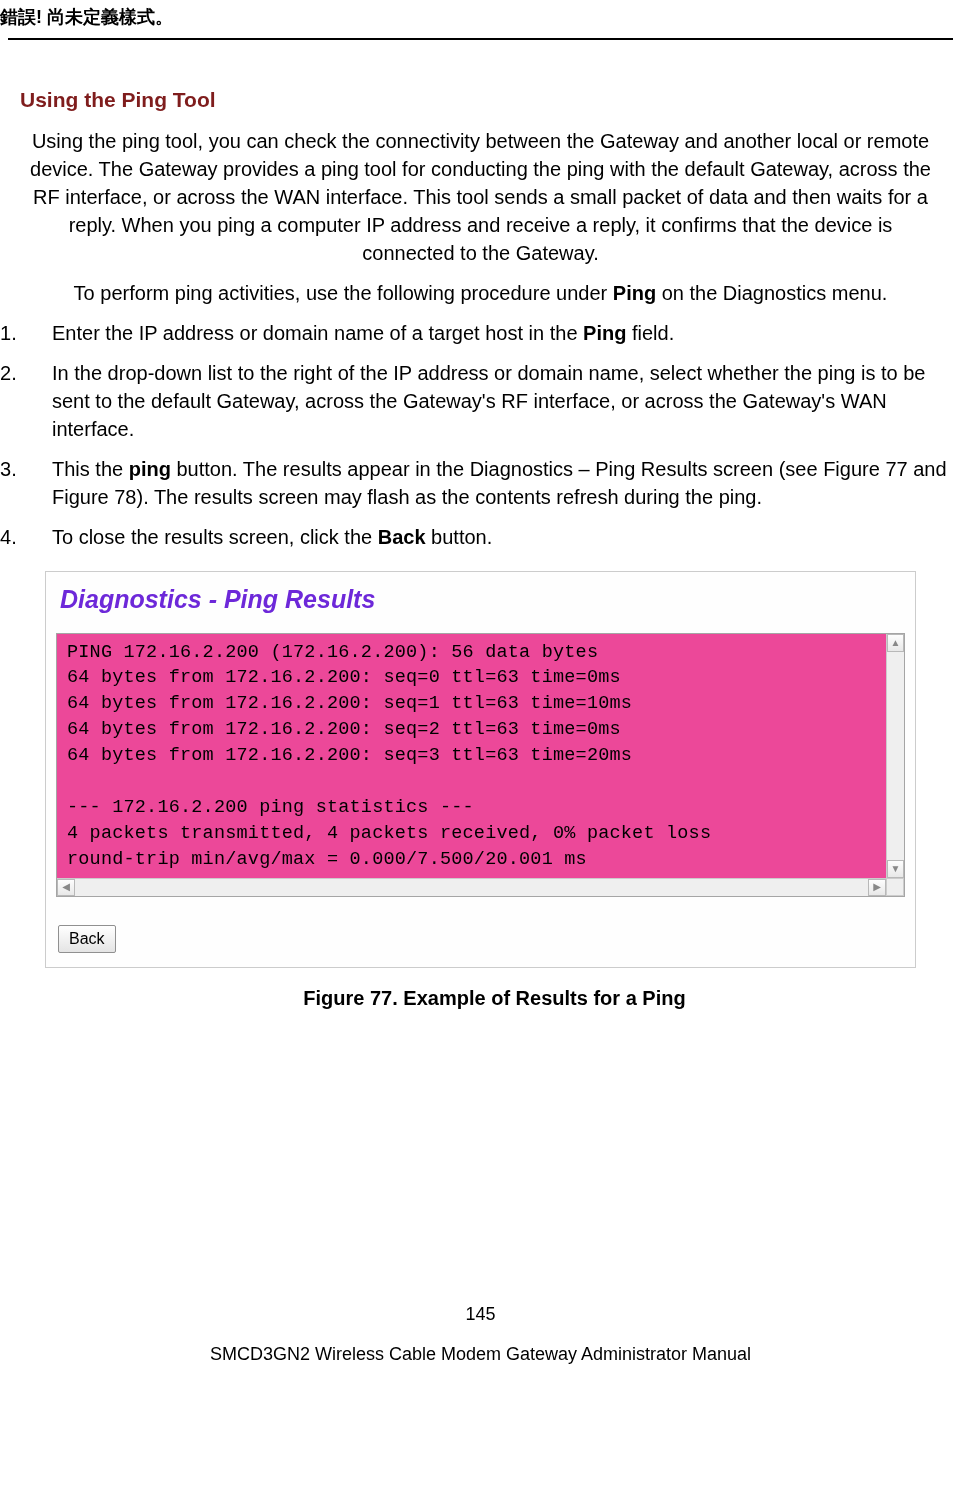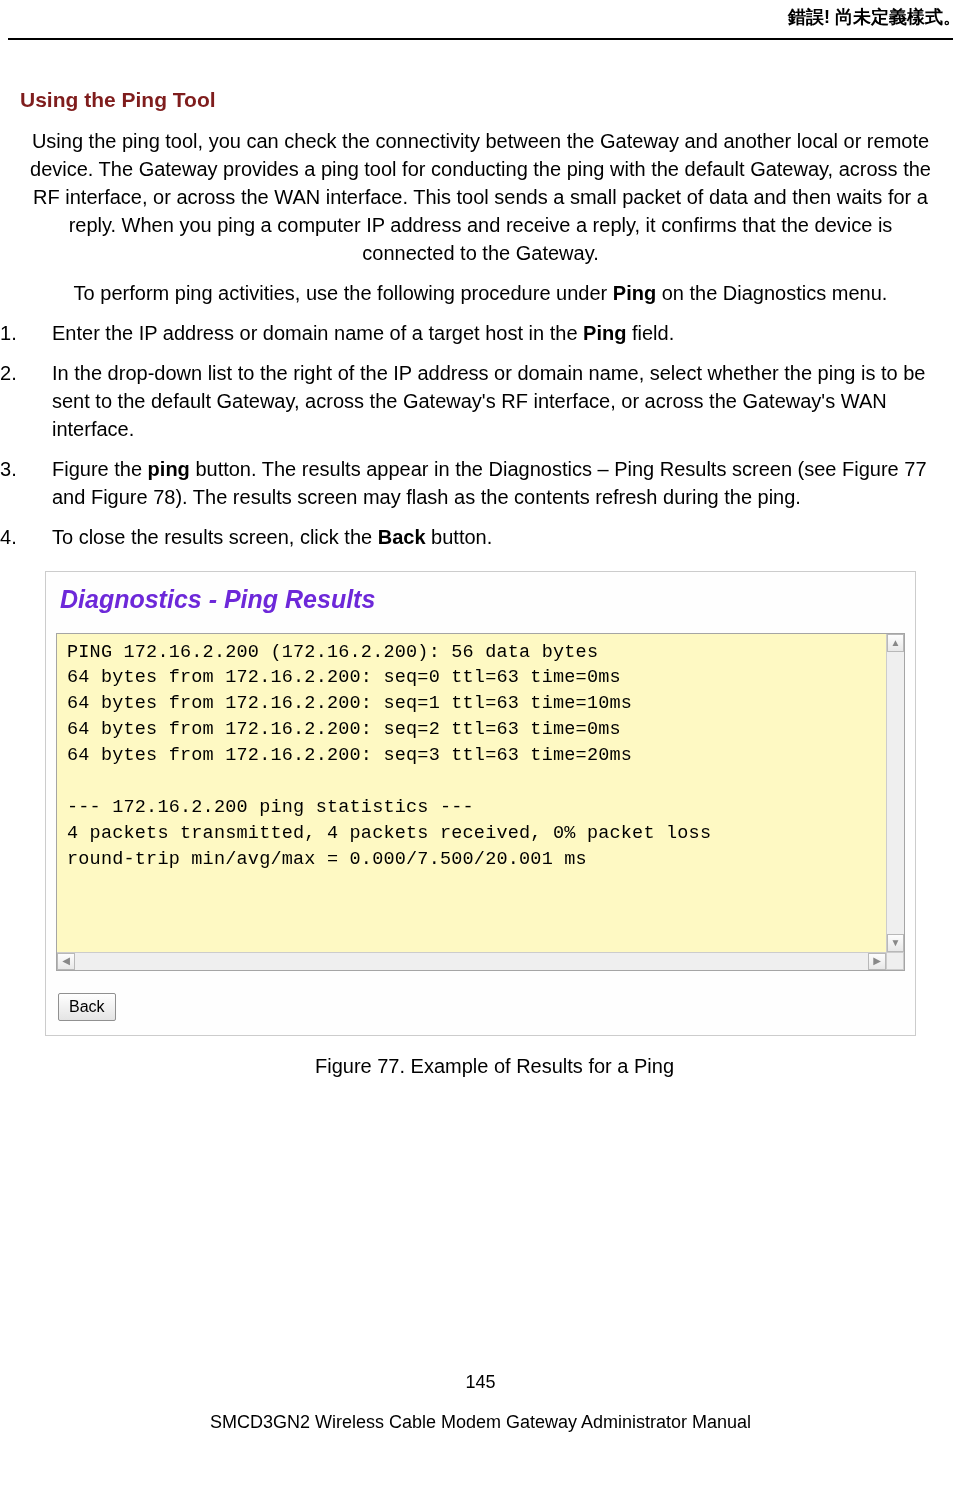--- a/index.html
+++ b/index.html
@@ -10,21 +10,21 @@
     body {
       font-family: Arial, "Helvetica Neue", Helvetica, sans-serif;
       width: 961px;
       margin: 0 auto;
       background: #fff;
       color: #000;
       font-size: 20px;
       line-height: 1.4;
     }
     .header-error {
-      text-align: right;
+      text-align: left;
       font-family: "Microsoft JhengHei", "PMingLiU", sans-serif;
       font-size: 18px;
       font-weight: bold;
       padding: 5px 0 8px 0;
     }
     .header-line {
       border-top: 2px solid #000;
       margin: 0 8px 45px 8px;
     }
     .content {
@@ -70,23 +70,23 @@
       font-family: Tahoma, Arial, sans-serif;
       font-size: 25px;
       font-weight: bold;
       font-style: italic;
       color: #6d28d9;
       padding: 2px 0 16px 4px;
     }
     .results-box {
       position: relative;
       border: 1px solid #a5a5a5;
-      background: #fef9c3;
-      height: 338px;
-      margin-bottom: 12px;
+      background: #ec4899;
+      height: 264px;
+      margin-bottom: 18px;
     }
     .results-text {
       font-family: "Courier New", Courier, monospace;
       font-size: 18.5px;
       white-space: pre;
       padding: 6px 0 0 10px;
       letter-spacing: 0.2px;
     }
     .v-scrollbar {
       position: absolute;
@@ -146,21 +146,21 @@
       border-radius: 2px;
       padding: 4px 10px 4px 10px;
       font-family: Arial, sans-serif;
       font-size: 16px;
       margin-top: 10px;
       margin-left: 2px;
       cursor: pointer;
     }
     .figure-caption {
       text-align: center;
-      font-weight: normal;
+      font-weight: bold;
       font-size: 20px;
       margin-top: 16px;
       padding-left: 28px;
     }
     .footer {
       position: relative;
       margin-top: 290px;
       text-align: center;
       font-size: 18px;
       padding-bottom: 20px;
@@ -187,21 +187,21 @@
 </div>
 
 <ol class="steps">
   <li>
     <span>Enter the IP address or domain name of a target host in the </span><span class="bold">Ping</span><span> field.</span>
   </li>
   <li>
     <span>In the drop-down list to the right of the IP address or domain name, select whether the ping is to be sent to the default Gateway, across the Gateway's RF interface, or across the Gateway's WAN interface.</span>
   </li>
   <li>
-    <span>Figure the </span><span class="bold">ping</span><span> button. The results appear in the Diagnostics – Ping Results screen (see Figure 77 and Figure 78). The results screen may flash as the contents refresh during the ping.</span>
+    <span>This the </span><span class="bold">ping</span><span> button. The results appear in the Diagnostics – Ping Results screen (see Figure 77 and Figure 78). The results screen may flash as the contents refresh during the ping.</span>
   </li>
   <li>
     <span>To close the results screen, click the </span><span class="bold">Back</span><span> button.</span>
   </li>
 </ol>
 
 <div class="figure-outer">
   <div class="panel-title">Diagnostics - Ping Results</div>
   <div class="results-box">
     <div class="results-text">PING 172.16.2.200 (172.16.2.200): 56 data bytes

